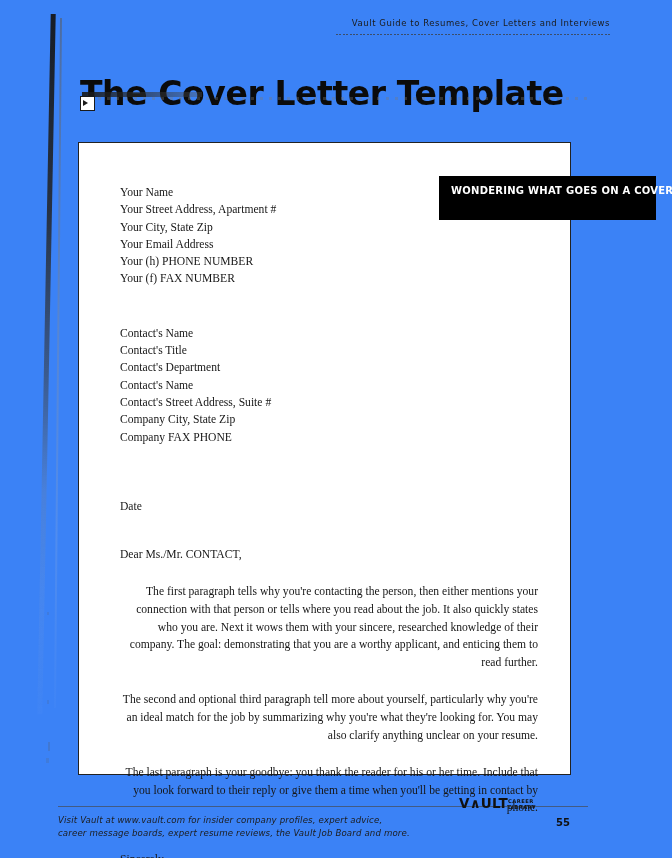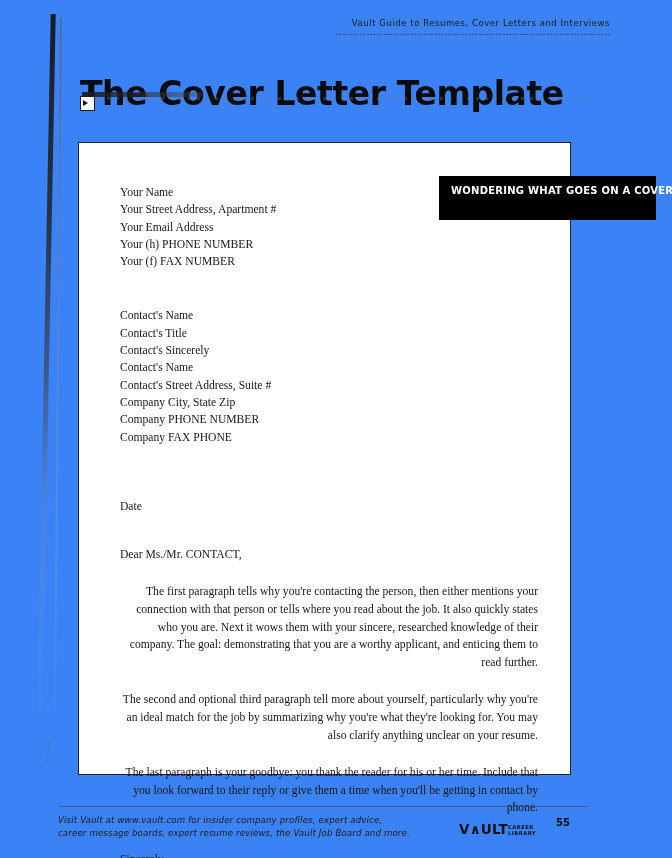--- a/index.html
+++ b/index.html
@@ -209,21 +209,21 @@
     font-size: 8.6px;
     line-height: 13px;
     letter-spacing: 0.15px;
     color: #1c1c1c;
   }
   .footer-text div { white-space: nowrap; font-style: italic; }
 
   .vault-logo {
     position: absolute;
     left: 459px;
-    top: 823px;
+    top: 797px;
     display: flex;
     align-items: flex-end;
   }
   .vault-word {
     font-family: "DejaVu Sans", sans-serif;
     font-weight: bold;
     font-size: 13.5px;
     letter-spacing: 0.2px;
     color: #111111;
     line-height: 13px;
@@ -271,33 +271,33 @@
 
   <div class="callout">
     <div>WONDERING WHAT GOES ON A COVER</div>
   </div>
 
   <div class="letter-content">
 
     <div class="block-sender">
       <div class="addr-line">Your Name</div>
       <div class="addr-line">Your Street Address, Apartment #</div>
+      <div class="addr-line">Your City, State Zip</div>
       <div class="addr-line">Your Email Address</div>
       <div class="addr-line">Your (h) PHONE NUMBER</div>
       <div class="addr-line">Your (f) FAX NUMBER</div>
     </div>
 
     <div class="block-recipient">
       <div class="addr-line">Contact's Name</div>
       <div class="addr-line">Contact's Title</div>
-      <div class="addr-line">Contact's Sincerely</div>
+      <div class="addr-line">Contact's Department</div>
       <div class="addr-line">Contact's Name</div>
       <div class="addr-line">Contact's Street Address, Suite #</div>
       <div class="addr-line">Company City, State Zip</div>
-      <div class="addr-line">Company PHONE NUMBER</div>
       <div class="addr-line">Company FAX PHONE</div>
     </div>
 
     <div class="single-line gap-date">Date</div>
     <div class="single-line gap-salutation">Dear Ms./Mr. CONTACT,</div>
 
     <p class="para">The first paragraph tells why you're contacting the person, then either mentions your connection with that person or tells where you read about the job.  It also quickly states who you are.  Next it wows them with your sincere, researched knowledge of their company.  The goal: demonstrating that you are a worthy applicant, and enticing them to read further.</p>
     <p class="para">The second and optional third paragraph tell more about yourself, particularly why you're an ideal match for the job by summarizing why you're what they're looking for.  You may also clarify anything unclear on your resume.</p>
     <p class="para">The last paragraph is your goodbye: you thank the reader for his or her time.  Include that you look forward to their reply or give them a time when you'll be getting in contact by phone.</p>
 

